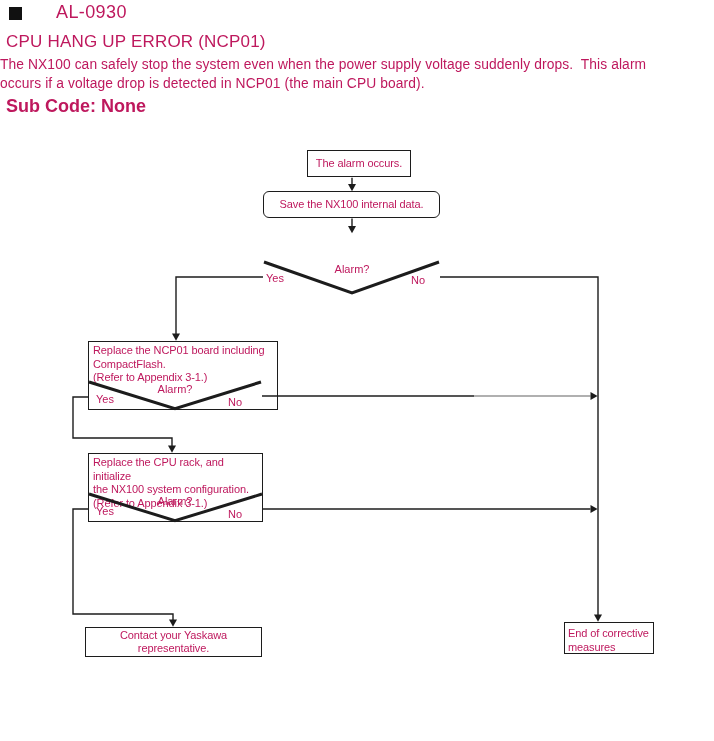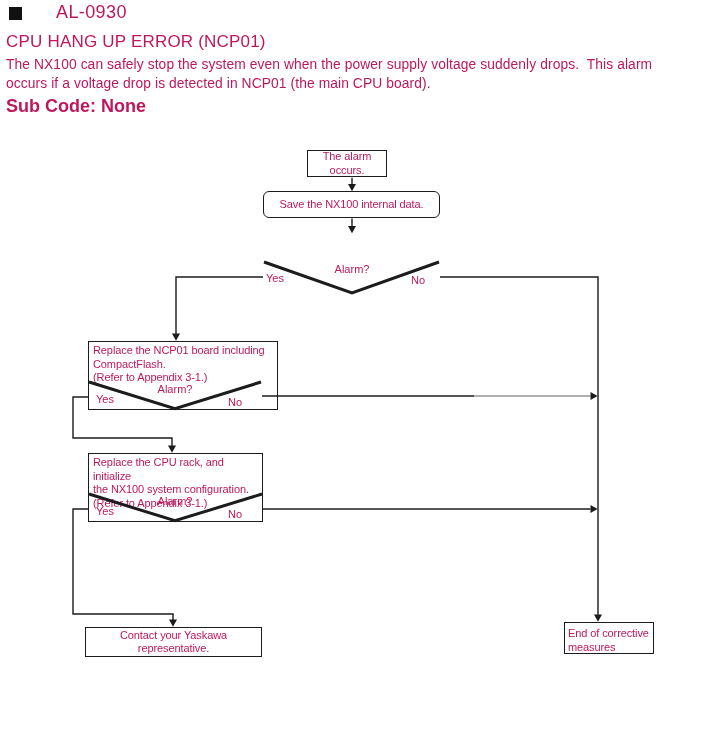--- a/index.html
+++ b/index.html
@@ -3,31 +3,31 @@
 <meta charset="utf-8">
 <style>
   html,body{margin:0;padding:0;background:#ffffff;}
   #page{position:relative;width:714px;height:741px;background:#ffffff;
         font-family:"Liberation Sans", sans-serif;color:#be185d;overflow:hidden;}
   .abs{position:absolute;white-space:pre;}
   
   #bullet{position:absolute;left:9px;top:7px;width:13px;height:13px;background:#111;}
   #section-id{left:56px;top:2px;font-size:18px;letter-spacing:.4px;}
   #page-title{left:6px;top:32px;font-size:17px;font-weight:normal;letter-spacing:.2px;}
-  .body-line{left:6px;font-size:13.8px;letter-spacing:.1px;}
+  .body-line{left:0;font-size:13.8px;letter-spacing:.1px;}
   #body-line-1{top:57px;}
   #body-line-2{top:76px;}
   #sub-code{left:6px;top:96px;font-size:18px;font-weight:bold;}
   
   .fbox{position:absolute;box-sizing:border-box;border:1.4px solid #1c1c1c;background:#fff;
         font-size:11px;line-height:13.5px;z-index:2;letter-spacing:-0.1px;}
   .fbox.center{display:flex;align-items:center;justify-content:center;text-align:center;}
   .fbox .tl{padding:2px 0 0 4px;text-align:left;}
   .fbox .tc{padding-top:2px;text-align:center;}
-  #box-start{left:307px;top:150px;width:80px;height:27px;}
+  #box-start{left:307px;top:150px;width:104px;height:27px;}
   #box-save{left:263px;top:191px;width:177px;height:27px;border-radius:6px;}
   #box-reset{left:263px;top:233px;width:177px;height:61px;}
   #box-replace-board{left:88px;top:341px;width:190px;height:69px;}
   #box-replace-rack{left:88px;top:453px;width:175px;height:69px;}
   #box-contact{left:85px;top:627px;width:177px;height:30px;}
   #box-end{left:564px;top:622px;width:90px;height:32px;padding:3px 0 0 3px;line-height:14px;}
   
   .dlabel{position:absolute;font-size:11px;z-index:6;white-space:pre;}
   .dq{width:80px;text-align:center;}
   #alarm-q1{left:312px;top:263px;}

